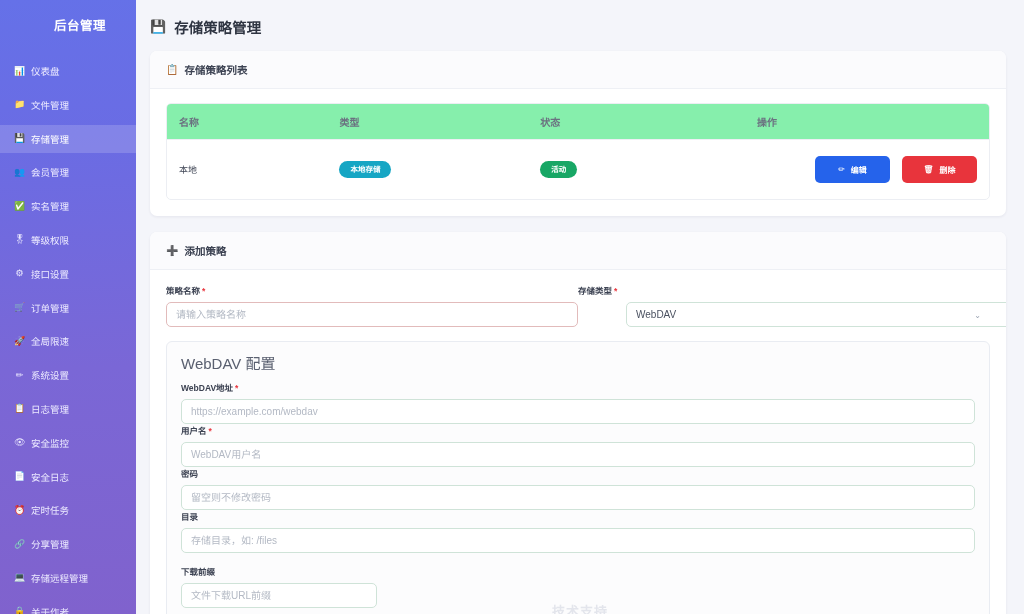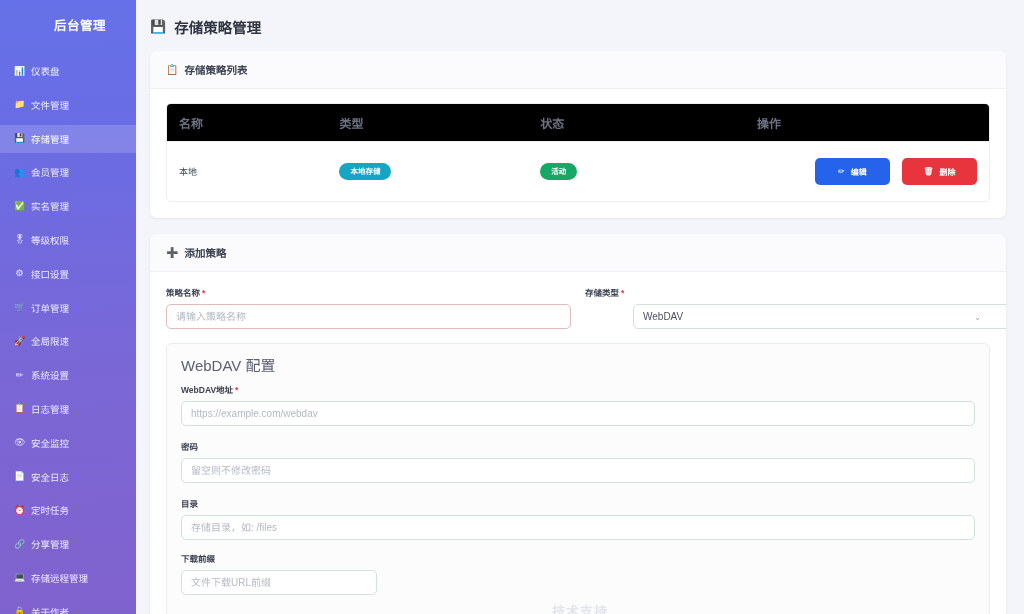--- a/index.html
+++ b/index.html
@@ -60,22 +60,22 @@
   .card-head .ch-title { font-size: 10.5px; font-weight: bold; color: #3c4252; }
   .card-body { padding: 14px 16px 16px 16px; }
 
   
   .tbl-wrap {
     border: 1px solid #eceef3; border-radius: 5px; overflow: hidden;
     background: #fff;
   }
   table.policy-table { width: 100%; border-collapse: collapse; }
   table.policy-table th {
-    text-align: left; font-size: 12px; font-weight: bold; color: #6b7180;
-    padding: 10px 12px; background: #000000; border-bottom: 1px solid #edeff4;
+    text-align: left; font-size: 10px; font-weight: bold; color: #6b7180;
+    padding: 10px 12px; background: #86efac; border-bottom: 1px solid #edeff4;
   }
   table.policy-table td {
     padding: 16px 12px; font-size: 9px; color: #3c4252; border-bottom: 1px solid #f2f4f8;
     vertical-align: middle;
   }
   table.policy-table tr:last-child td { border-bottom: none; }
   .col-name { width: 20%; }
   .col-type { width: 25%; }
   .col-status { width: 27%; }
   .col-ops { width: 28%; }
@@ -93,21 +93,21 @@
     border: none; border-radius: 5px; cursor: pointer;
     font-size: 8px; font-weight: bold; color: #fff;
     padding: 8px 0; width: 75px;
     font-family: inherit;
   }
   .btn .bico { font-size: 8px; line-height: 1; }
   .btn-edit { background: #2563eb; }
   .btn-delete { background: #e8343c; }
 
   
-  .form-row { display: flex; gap: 14px; margin-bottom: 14px; }
+  .form-row { display: flex; margin-bottom: 14px; }
   .form-col { flex: 1 1 0; min-width: 0; }
   .form-col.quarter { flex: 1 1 0; }
   .fld-label {
     display: block; font-size: 8.5px; font-weight: bold; color: #3c4252;
     margin-bottom: 6px;
   }
   .req { color: #e8343c; margin-left: 2px; }
   .input {
     display: block; width: 100%; height: 25px;
     border-radius: 5px; padding: 0 9px;
@@ -341,20 +341,26 @@
 
             <div class="form-row">
               <div class="form-col quarter">
                 <label class="fld-label">
                   <span>WebDAV地址</span><span class="req">*</span>
                 </label>
                 <input class="input" type="text" placeholder="https://example.com/webdav" style="">
               </div>
               <div class="form-col quarter">
                 <label class="fld-label">
+                  <span>用户名</span><span class="req">*</span>
+                </label>
+                <input class="input" type="text" placeholder="WebDAV用户名" style="">
+              </div>
+              <div class="form-col quarter">
+                <label class="fld-label">
                   <span>密码</span><span class="req"></span>
                 </label>
                 <input class="input" type="text" placeholder="留空则不修改密码" style="">
               </div>
               <div class="form-col quarter">
                 <label class="fld-label">
                   <span>目录</span><span class="req"></span>
                 </label>
                 <input class="input" type="text" placeholder="存储目录，如: /files" style="">
               </div>

